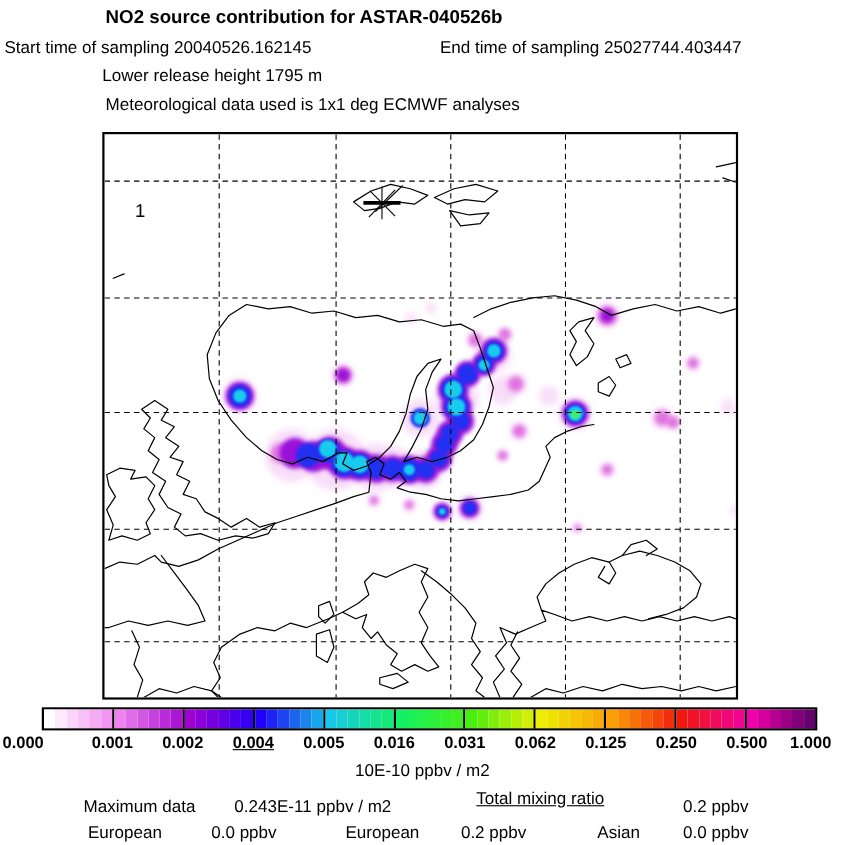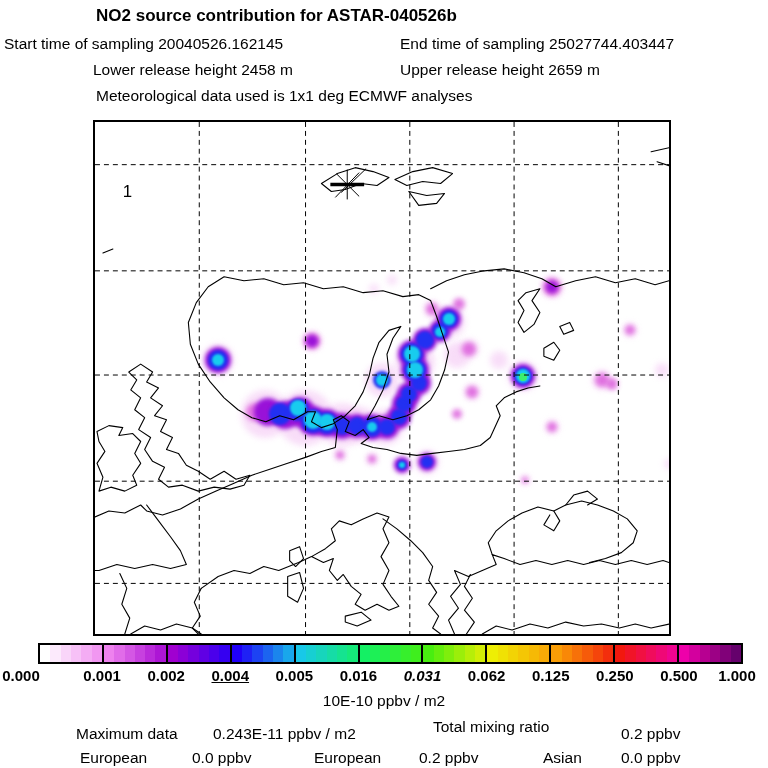--- a/index.html
+++ b/index.html
@@ -27,22 +27,21 @@
   .stat{position:absolute;white-space:nowrap;font-size:15.5px;}
 </style>
 </head>
 <body>
 
 <div class="page">
 
   <div class="hdr title" style="left:96px;top:6px;">NO2 source contribution for ASTAR-040526b</div>
   <div class="hdr" style="left:4px;top:35px;">Start time of sampling 20040526.162145</div>
   <div class="hdr" style="left:400px;top:35px;">End time of sampling 25027744.403447</div>
-  <div class="hdr" style="left:93px;top:61px;">Lower release height 2458 m</div>
-  <div class="hdr" style="left:400px;top:61px;">Upper release height 2659 m</div>
+  <div class="hdr" style="left:93px;top:61px;">Lower release height 1795 m</div>
   <div class="hdr" style="left:96px;top:87px;">Meteorological data used is 1x1 deg ECMWF analyses</div>
 
   <div class="map">
     <div class="bloblayer">
         <div class="blob lv-p" style="left: 107px; top: 222px; width: 32px; height: 32px; background: rgb(243, 194, 243);"></div>
         <div class="blob lv-p" style="left: 146px; top: 268px; width: 48px; height: 48px; background: rgb(243, 194, 243);"></div>
         <div class="blob lv-p" style="left: 182px; top: 268px; width: 56px; height: 56px; background: rgb(243, 194, 243);"></div>
         <div class="blob lv-p" style="left: 225px; top: 281px; width: 44px; height: 44px; background: rgb(243, 194, 243);"></div>
         <div class="blob lv-p" style="left: 247px; top: 285px; width: 36px; height: 36px; background: rgb(243, 194, 243);"></div>
         <div class="blob lv-p" style="left: 272px; top: 287px; width: 36px; height: 36px; background: rgb(243, 194, 243);"></div>
@@ -306,32 +305,32 @@
         <div class="cb-cell" style="background: rgb(101, 1, 108);"></div>
       </div>
     </div>
   <div class="ticks">
       <span class="tick" style="left: 21px;">0.000</span>
       <span class="tick" style="left: 102.091px;">0.001</span>
       <span class="tick" style="left: 166.182px;">0.002</span>
       <span class="tick" style="left: 230.273px; text-decoration: underline;">0.004</span>
       <span class="tick" style="left: 294.364px;">0.005</span>
       <span class="tick" style="left: 358.455px;">0.016</span>
-      <span class="tick" style="left: 422.545px; font-style: italic;">0.031</span>
+      <span class="tick" style="left: 422.545px;">0.031</span>
       <span class="tick" style="left: 486.636px;">0.062</span>
       <span class="tick" style="left: 550.727px;">0.125</span>
       <span class="tick" style="left: 614.818px;">0.250</span>
       <span class="tick" style="left: 678.909px;">0.500</span>
       <span class="tick" style="left: 737px;">1.000</span>
     </div>
   <div class="unit">10E-10 ppbv / m2</div>
 
   <div class="stat" style="left:76px;top:725px;">Maximum data</div>
   <div class="stat" style="left:213px;top:725px;">0.243E-11 ppbv / m2</div>
-  <div class="stat" style="left:433px;top:718px;">Total mixing ratio</div>
+  <div class="stat" style="left:433px;top:718px;text-decoration:underline;">Total mixing ratio</div>
   <div class="stat" style="left:621px;top:725px;">0.2 ppbv</div>
   <div id="regionStats">
       <div class="stat" style="left: 80px; top: 749px;">European</div>
       <div class="stat" style="left: 192px; top: 749px;">0.0 ppbv</div>
       <div class="stat" style="left: 314px; top: 749px;">European</div>
       <div class="stat" style="left: 419px; top: 749px;">0.2 ppbv</div>
       <div class="stat" style="left: 543px; top: 749px;">Asian</div>
       <div class="stat" style="left: 621px; top: 749px;">0.0 ppbv</div>
     </div>
 

